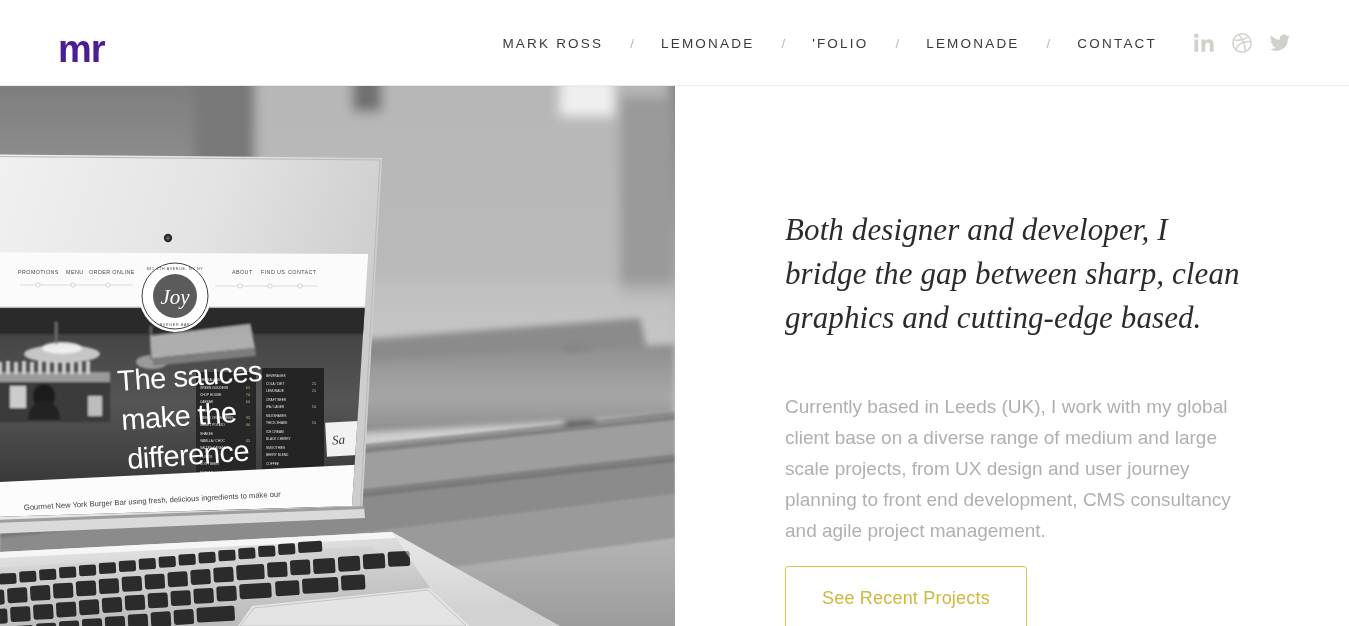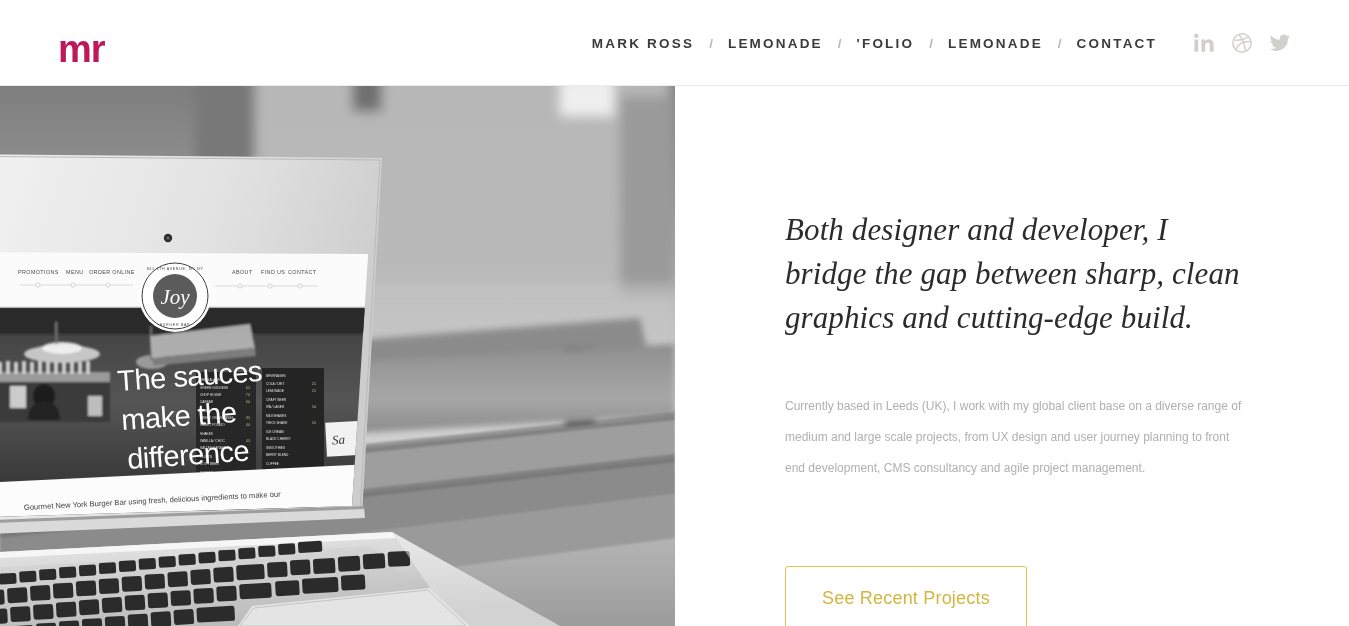--- a/index.html
+++ b/index.html
@@ -34,39 +34,38 @@
 
   .brand {
     position: absolute;
     left: 58px;
     top: 30px;
     font-family: "Liberation Sans", sans-serif;
     font-size: 38px;
     line-height: 1;
     font-weight: 700;
     letter-spacing: -1px;
-    color: #be185d;
+    color: #4c1d95;
     user-select: none;
   }
 
   .nav-wrap {
     position: absolute;
     right: 58px;
     top: 0;
     height: 86px;
     display: flex;
     align-items: center;
     gap: 0;
   }
 
   .main-nav {
     display: flex;
     align-items: center;
-    gap: 0;
-    font-weight: bold;
+    gap: 12px;
   }
   .nav-item {
     font-size: 13.5px;
     letter-spacing: 2.2px;
     color: #3b3b3b;
     text-decoration: none;
     white-space: nowrap;
     padding: 4px 0;
   }
   .nav-sep {
@@ -126,21 +125,21 @@
     color: #2b2b2b;
     letter-spacing: 0.1px;
   }
 
   .body-copy {
     position: absolute;
     left: 110px;
     top: 305px;
     width: 462px;
     margin: 0;
-    font-size: 12px;
+    font-size: 19px;
     line-height: 31px;
     color: #b0b0b0;
   }
 
   .cta {
     position: absolute;
     left: 110px;
     top: 480px;
     display: inline-block;
     padding: 21px 36px 22px;
@@ -550,18 +549,18 @@
           <polygon points="238,540 252,520 430,502 470,540" fill="#e4e4e4"></polygon>
           <polygon points="240,540 254,522 428,504 466,540" fill="none" stroke="#c4c4c4" stroke-width="1"></polygon>
         </g>
 
         <polygon points="430,502 392,446 560,540 470,540" fill="#efefef" opacity="0.5"></polygon>
       </g>
     </svg>
   </div>
 
   <section class="hero-content">
-    <h1 class="headline">Both designer and developer, I bridge the gap between sharp, clean graphics and cutting-edge build.</h1>
+    <h1 class="headline">Both designer and developer, I bridge the gap between sharp, clean graphics and cutting-edge based.</h1>
     <p class="body-copy">Currently based in Leeds (UK), I work with my global client base on a diverse range of medium and large scale projects, from UX design and user journey planning to front end development, CMS consultancy and agile project management.</p>
     <a class="cta" href="#">See Recent Projects</a>
   </section>
 
 </div>
 
 </body></html>

